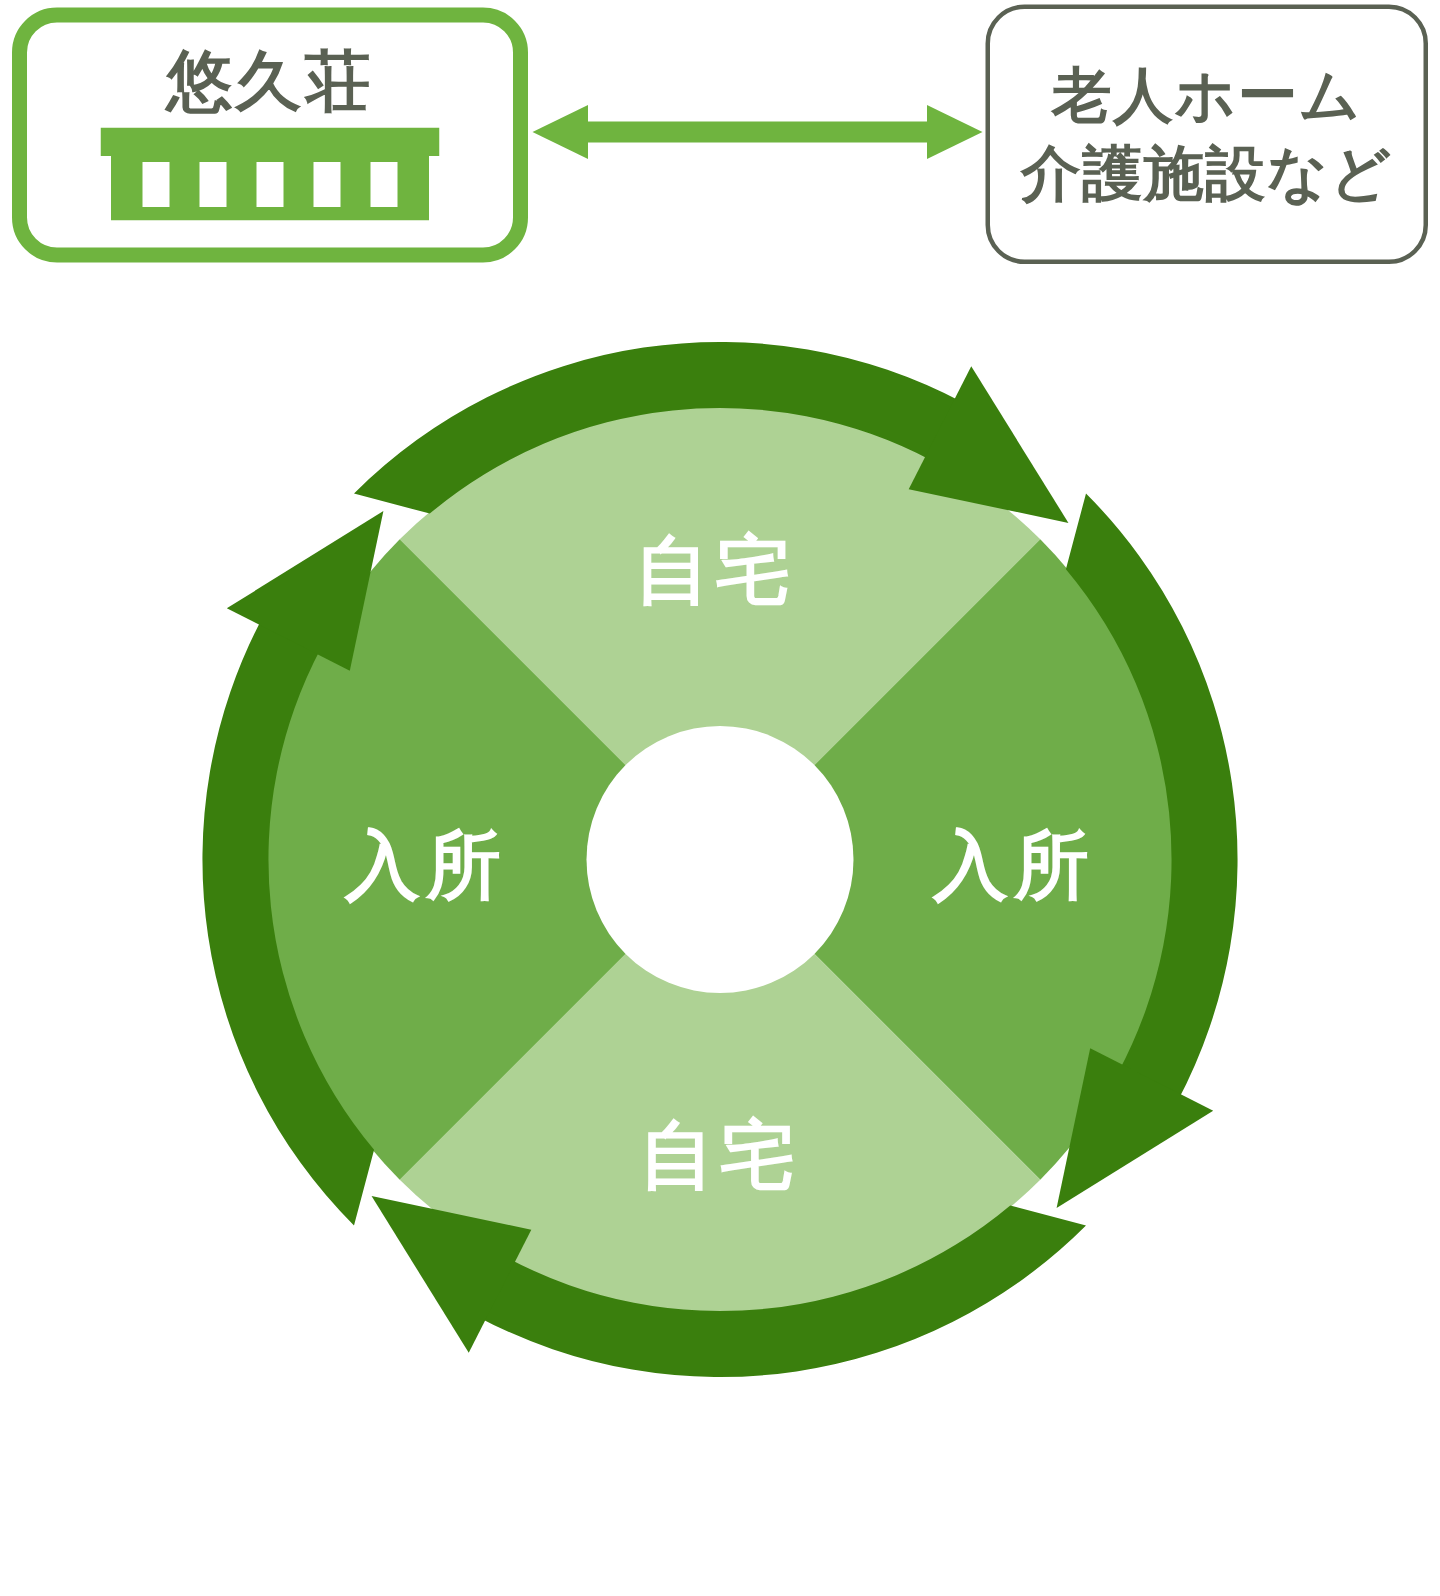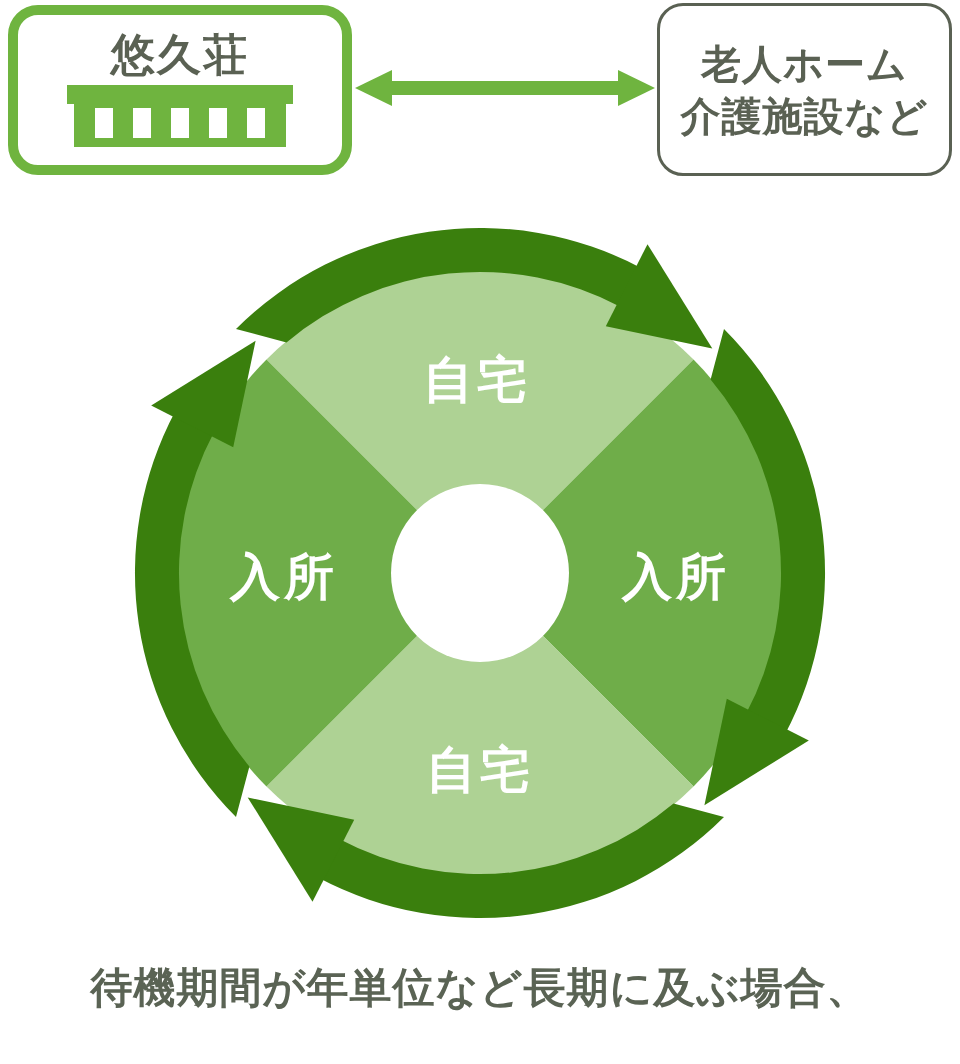--- a/index.html
+++ b/index.html
@@ -101,16 +101,15 @@
       </g>
 
       <text class="cycle-label" x="357" y="167" text-anchor="middle" dominant-baseline="central">自宅</text>
       <text class="cycle-label" x="556" y="364" text-anchor="middle" dominant-baseline="central">入所</text>
       <text class="cycle-label" x="360" y="557" text-anchor="middle" dominant-baseline="central">自宅</text>
       <text class="cycle-label" x="164" y="364" text-anchor="middle" dominant-baseline="central">入所</text>
     </svg>
   </div>
 
   <div class="caption">
-    <div>待機期間が年単位など長期に及ぶ場合、</div>
   </div>
 
 </div>
 
 </body></html>

